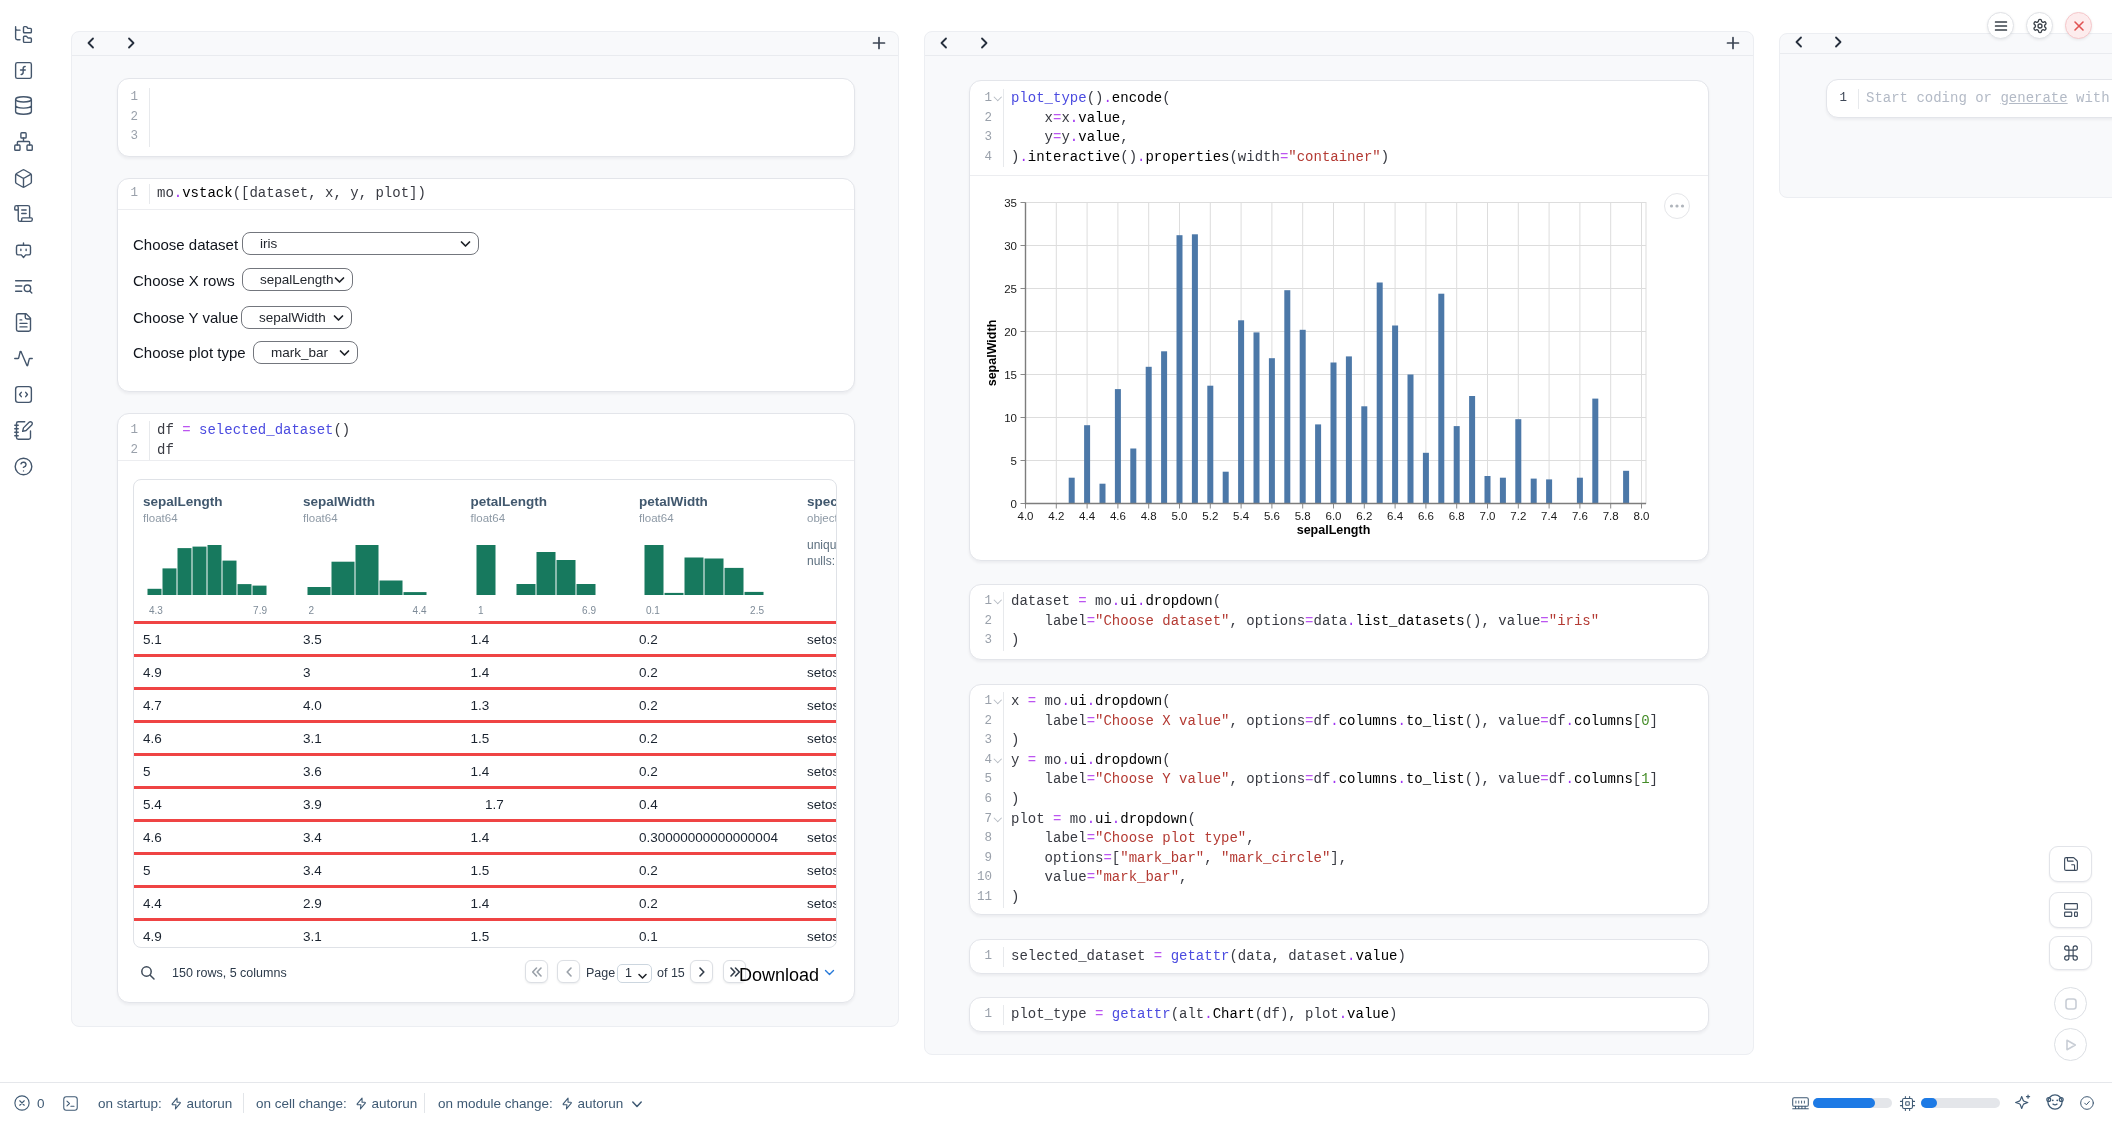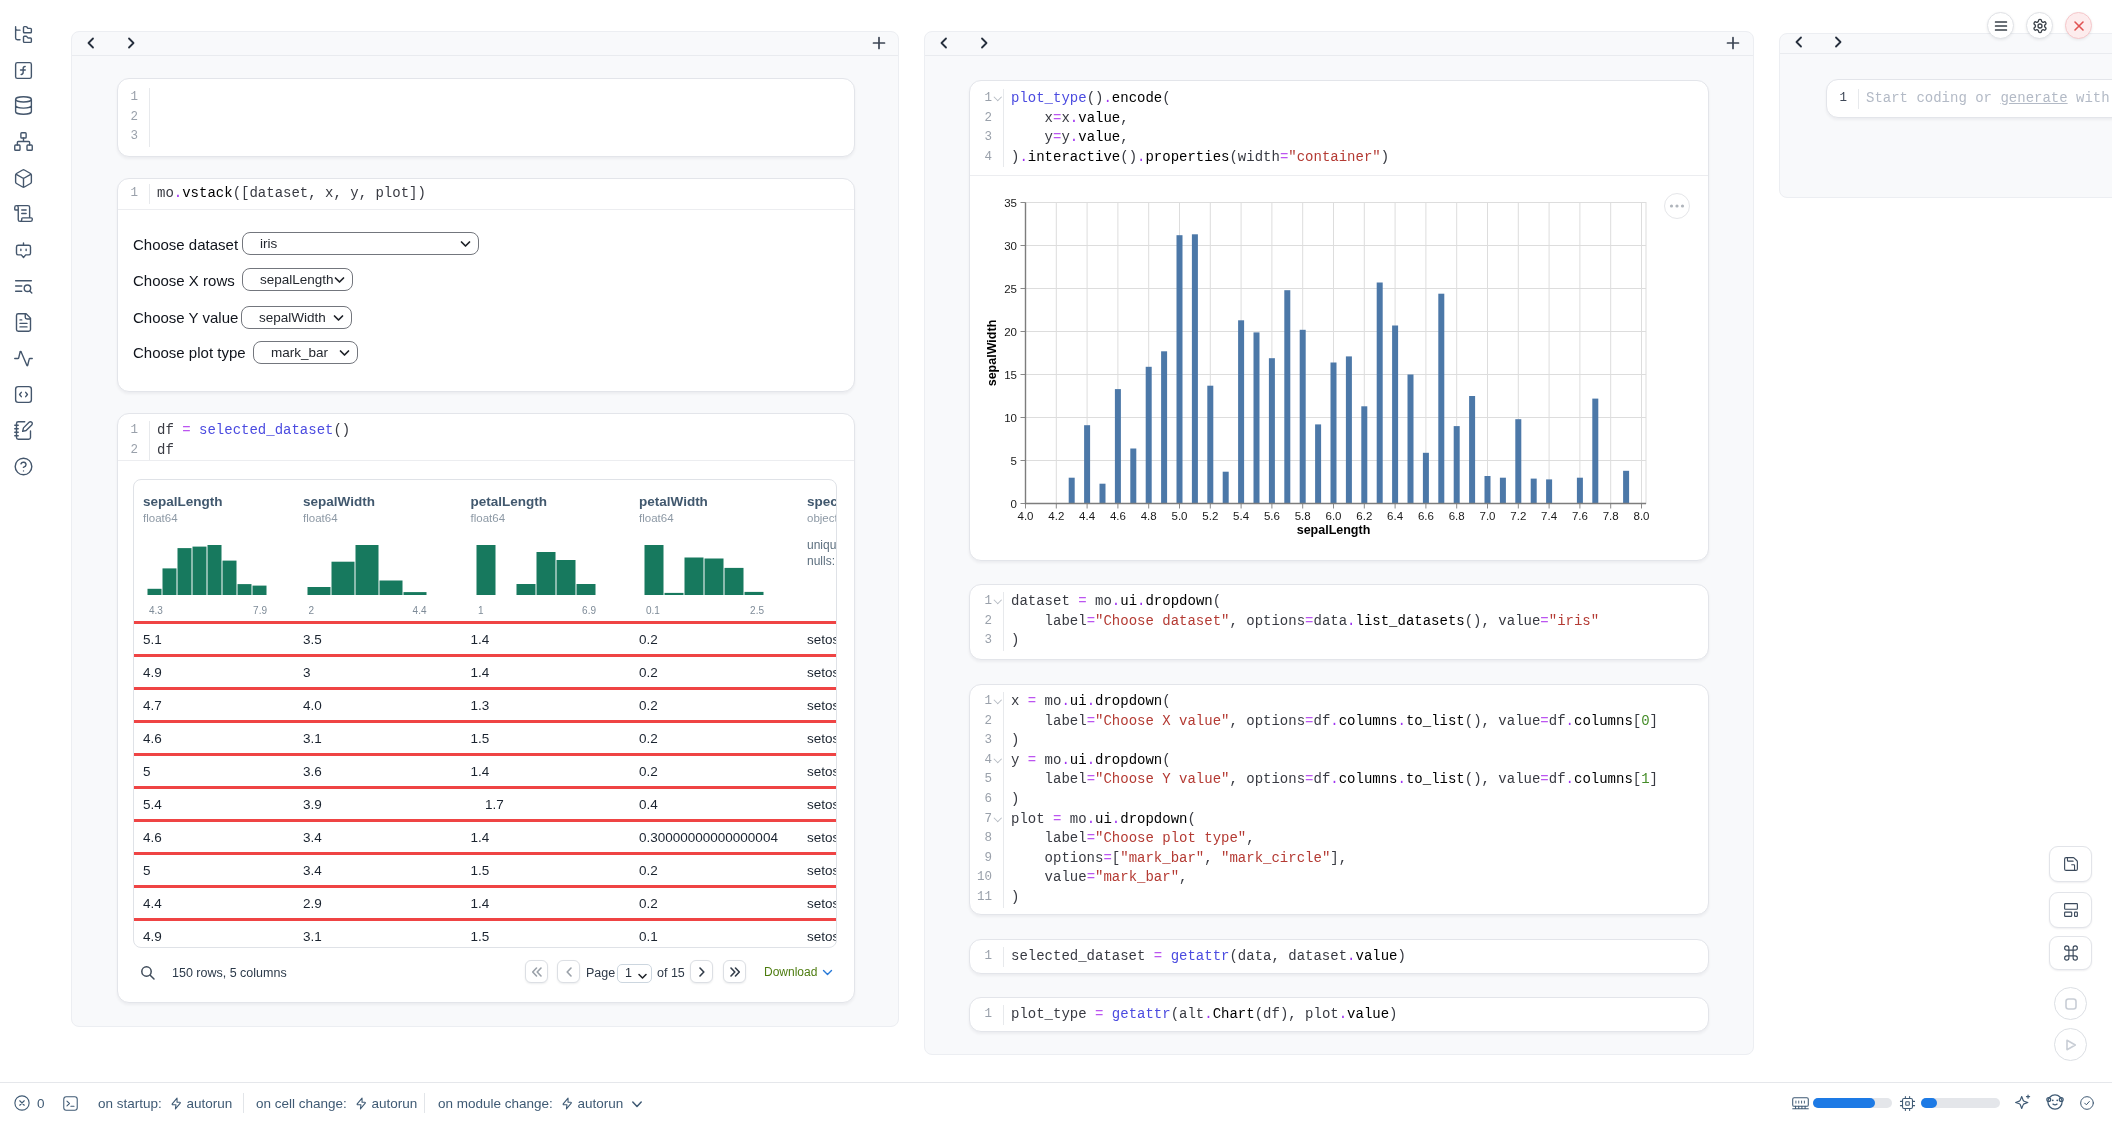--- a/index.html
+++ b/index.html
@@ -326,21 +326,21 @@
 <div class="pgbtn" style="left:690px;top:960px">
     <svg width="7" height="10" viewBox="0 0 7 10">
       <path d="M1.5 1 5.3 5 1.5 9" stroke="#333d4a" stroke-width="1.6" fill="none" stroke-linecap="round" stroke-linejoin="round"></path>
     </svg>
   </div>
 <div class="pgbtn" style="left:723px;top:960px">
     <svg width="11" height="10" viewBox="0 0 11 10">
       <path d="M1.5 1 5.3 5 1.5 9 M6 1 9.8 5 6 9" stroke="#333d4a" stroke-width="1.6" fill="none" stroke-linecap="round" stroke-linejoin="round"></path>
     </svg>
   </div>
-<div class="abs" style="left:764px;top:965px;font-size:12px;color:#4d7c0f">Download<svg style="position:absolute;right:-16px;top:4px" width="11" height="8" viewBox="0 0 11 8">
+<div class="abs" style="left:739px;top:965px;font-size:18px;color:#000000">Download<svg style="position:absolute;right:-16px;top:4px" width="11" height="8" viewBox="0 0 11 8">
       <path d="M1.5 1.5 5.5 5.5 9.5 1.5" stroke="#2779d8" stroke-width="1.4" fill="none" stroke-linecap="round" stroke-linejoin="round"></path>
     </svg></div>
 
 <div class="cell" style="left:969px;top:80px;width:740px;height:481px"></div>
 <div class="code" style="left:970px;top:89px;width:738px">
  <div class="gut" style="width:34px">
       <div>1<span class="fv"></span></div>
       <div>2</div>
       <div>3</div>
       <div>4</div>

